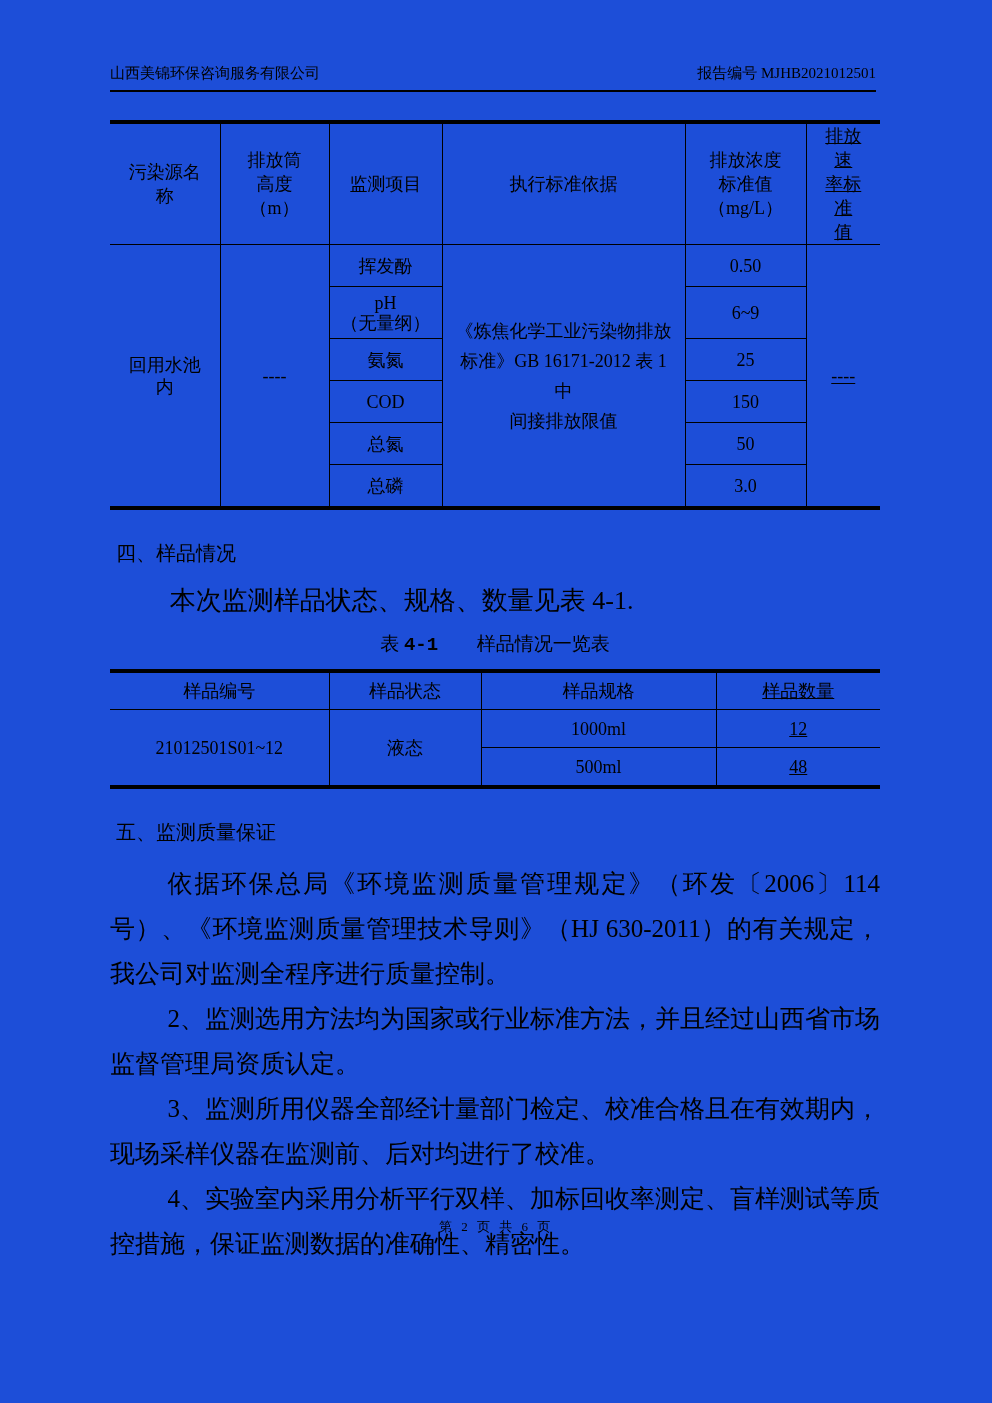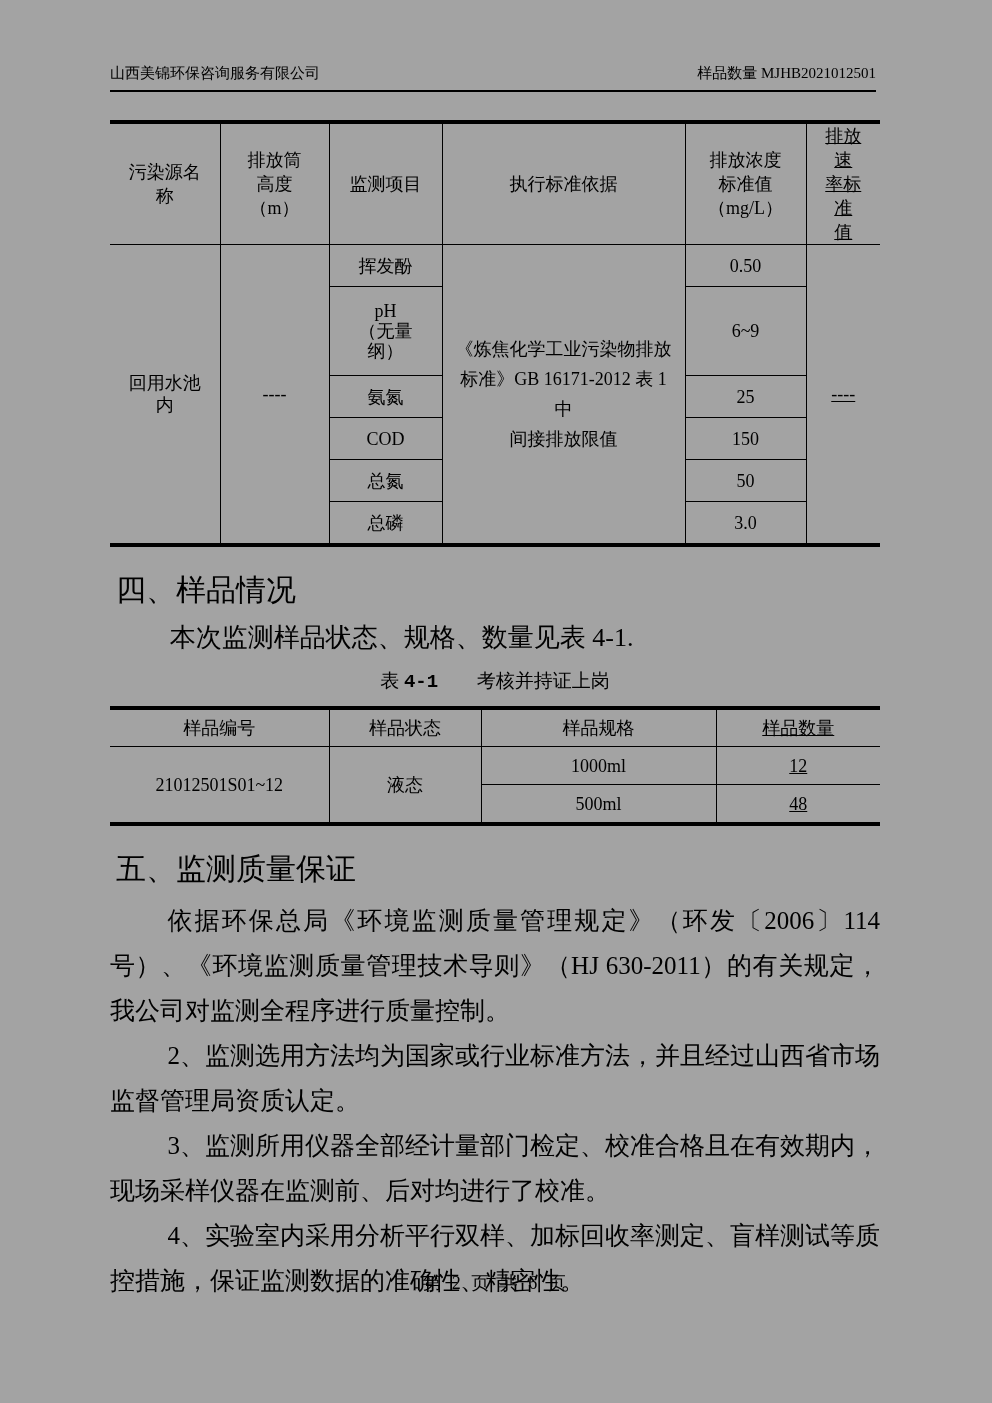--- a/index.html
+++ b/index.html
@@ -1,21 +1,21 @@
 <!DOCTYPE html>
 <html><head>
 <meta charset="utf-8">
 <style>
   html,body{margin:0;padding:0;}
   body{
     width:992px;height:1403px;background:#ffffff;color:#000000;
     font-family:"Liberation Serif","DejaVu Serif",serif;
     -webkit-font-smoothing:antialiased;
   }
-  .page{position:relative;width:992px;height:1403px;overflow:hidden;background:#a3a3a3;}
+  .page{position:relative;width:992px;height:1403px;overflow:hidden;background:#1d4ed8;}
 
   
   .doc-header{
     margin:64px 0 0 110px;width:766px;
     display:flex;justify-content:space-between;align-items:flex-end;
     font-size:15px;padding-bottom:7px;border-bottom:2px solid #000;
   }
 
   .content{margin-left:110px;width:770px;}
 
@@ -31,59 +31,59 @@
     font-weight:normal;padding:0 12px;line-height:22px;
   }
   .bl{border-left:none !important;}
   .br{border-right:none !important;text-decoration:underline;}
   .pre{white-space:pre-line;}
 
   .t1{margin-top:28px;}
   .t1 .head th{height:82px;line-height:24px;}
   .t1 .row td{height:41px;}
   .t1 .std{line-height:30px;}
-  .t1 .ph{line-height:20px;padding:14px;}
+  .t1 .ph{line-height:20px;padding:5px;}
 
   .t2{margin-top:12px;}
   .t2 .head th{height:36px;}
   .t2 .row td{height:37px;}
 
   
   .sec-title{
-    font-size:30px;font-weight:normal;margin:27px 0 0 6px;line-height:32px;
+    font-size:20px;font-weight:normal;margin:27px 0 0 6px;line-height:32px;
   }
   .intro{
     font-size:26px;margin:16px 0 0 0;text-indent:2.3em;line-height:32px;
   }
   .caption{
     margin-top:15px;text-align:center;font-size:19px;line-height:24px;
   }
   .caption .num{font-weight:bold;font-family:Liberation Mono, monospace;}
   .caption .cap-title{margin-left:34px;}
 
   .paras{margin-top:13px;}
   .paras p{
     margin:0;font-size:25px;line-height:45px;
     text-indent:2.3em;text-align:justify;
   }
 
   
   .page-footer{
-    position:absolute;top:1271px;left:0;width:992px;
-    text-align:center;font-size:18px;letter-spacing:3px;
+    position:absolute;top:1218px;left:0;width:992px;
+    text-align:center;font-size:13px;letter-spacing:3px;
   }
 </style>
 </head>
 <body>
 
 <div class="page">
 
   <div class="doc-header">
     <span>山西美锦环保咨询服务有限公司</span>
-    <span>样品数量 MJHB2021012501</span>
+    <span>报告编号 MJHB2021012501</span>
   </div>
 
   <div class="content">
 
     <table class="t1">
       <colgroup>
         <col style="width:110px">
           <col style="width:109px">
           <col style="width:113px">
         <col style="width:243px">
@@ -137,21 +137,21 @@
         </tr>
       </tbody>
     </table>
 
     <h2 class="sec-title">四、样品情况</h2>
     <p class="intro">本次监测样品状态、规格、数量见表 4-1.</p>
 
     <div class="caption">
       <span>表</span>
       <span class="num">4-1</span>
-      <span class="cap-title">考核并持证上岗</span>
+      <span class="cap-title">样品情况一览表</span>
     </div>
 
     <table class="t2">
       <colgroup>
         <col style="width:219px">
           <col style="width:152px">
           <col style="width:235px">
           <col style="width:164px">
       </colgroup>
       <tbody>

